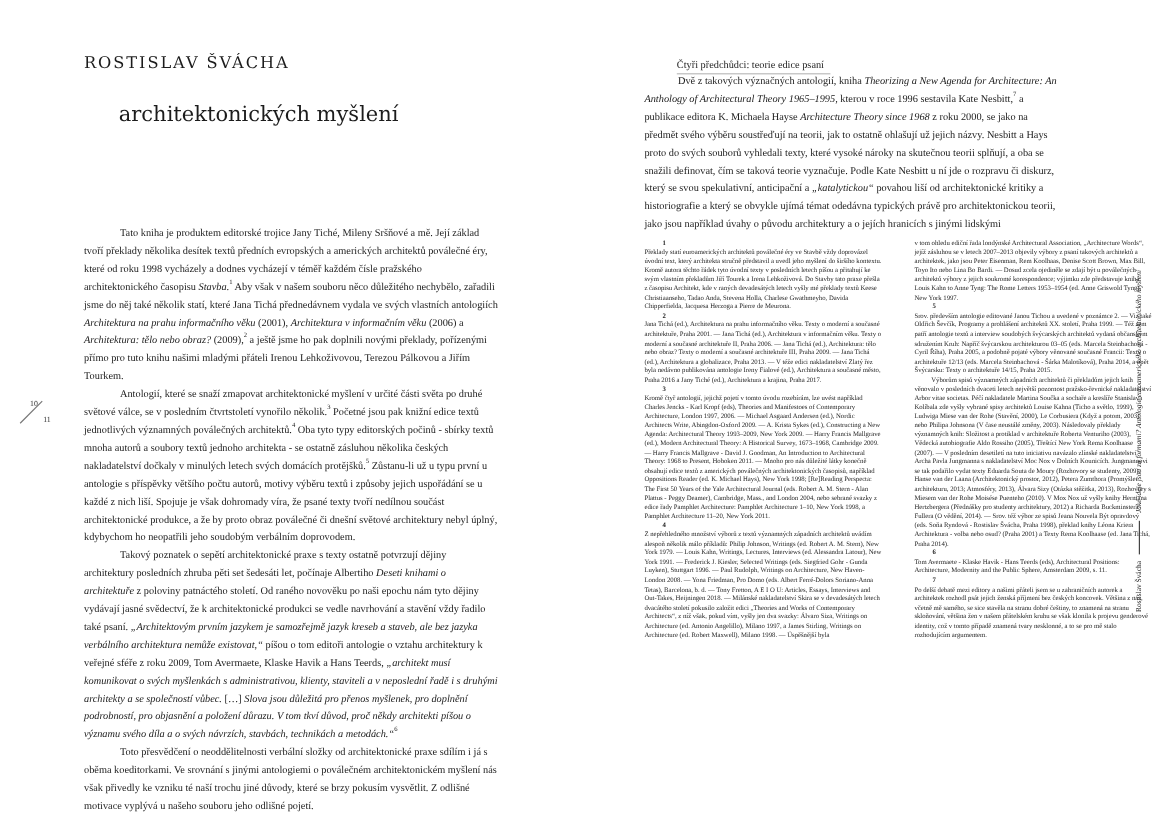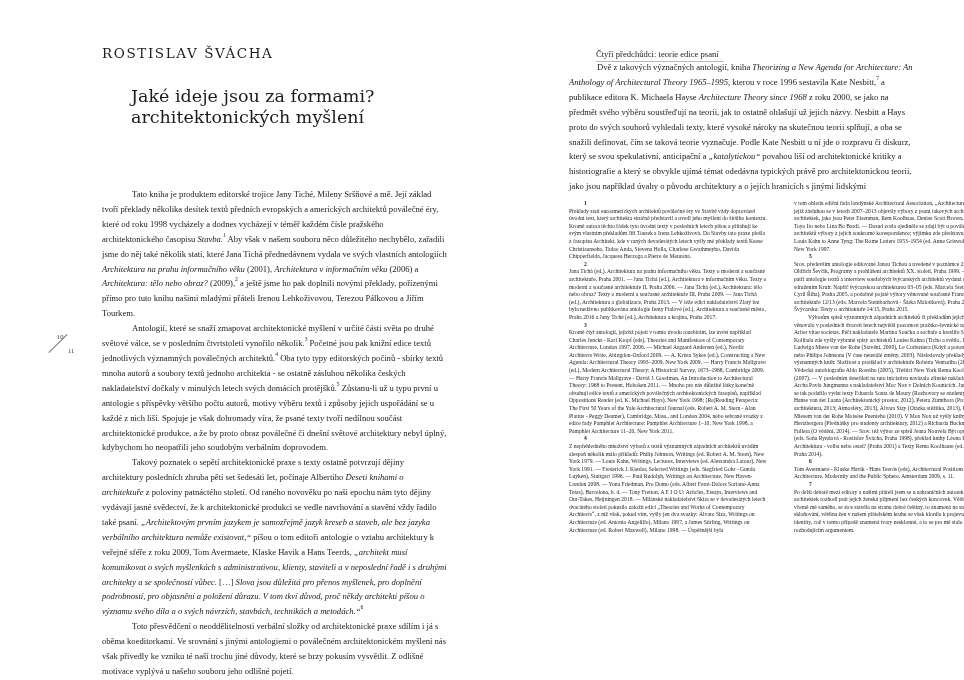--- a/index.html
+++ b/index.html
@@ -1,17 +1,17 @@
 <!DOCTYPE html>
 <html><head>
 <meta charset="utf-8">
 <style>
   html, body { margin:0; padding:0; background:#fff; }
   body { width:964px; height:680px; position:relative; overflow:hidden; color:#1a1a1a; font-family:"Liberation Serif", serif; }
-  .page { position:absolute; top:0; height:554px; background:#fff;margin-left:32px; }
+  .page { position:absolute; top:0; height:554px; background:#fff; }
   .left { left:0; width:482px; }
   .right { left:482px; width:482px; }
 
   .author { position:absolute; left:70px; top:45px; font-family:"DejaVu Serif", serif; font-size:13.5px; letter-spacing:1.6px; color:#1c1c1c; }
   .title { position:absolute; left:99px; top:86px; width:320px; font-family:"DejaVu Serif", serif; font-size:17.5px; line-height:21px; color:#1c1c1c; }
   .title div { white-space:nowrap; }
 
   .body { position:absolute; left:70px; top:187px; width:345px; font-size:8.6px; line-height:14.9px; text-align:left; }
   .body p { margin:0; text-indent:0; }
   .body .ind { display:inline-block; width:30px; }
@@ -39,21 +39,20 @@
   .running .rot { position:absolute; left:10px; top:330px; transform-origin:0 0; transform:rotate(-90deg); white-space:nowrap; font-size:6.2px; color:#222; display:flex; align-items:center; gap:6px; }
   .running .rule { display:inline-block; width:28px; height:1px; background:#444; }
   .running i { font-style:italic; }
 </style>
 </head>
 <body>
 
 <div class="page left">
   <div class="author">ROSTISLAV ŠVÁCHA</div>
   <div class="title">
-    <div>Jaké ideje jsou za formami?</div>
     <div>architektonických myšlení</div>
   </div>
 
   <div class="folio">
     <span class="n1">10</span>
     <span class="slash"></span>
     <span class="n2">11</span>
   </div>
 
   <div class="body">

